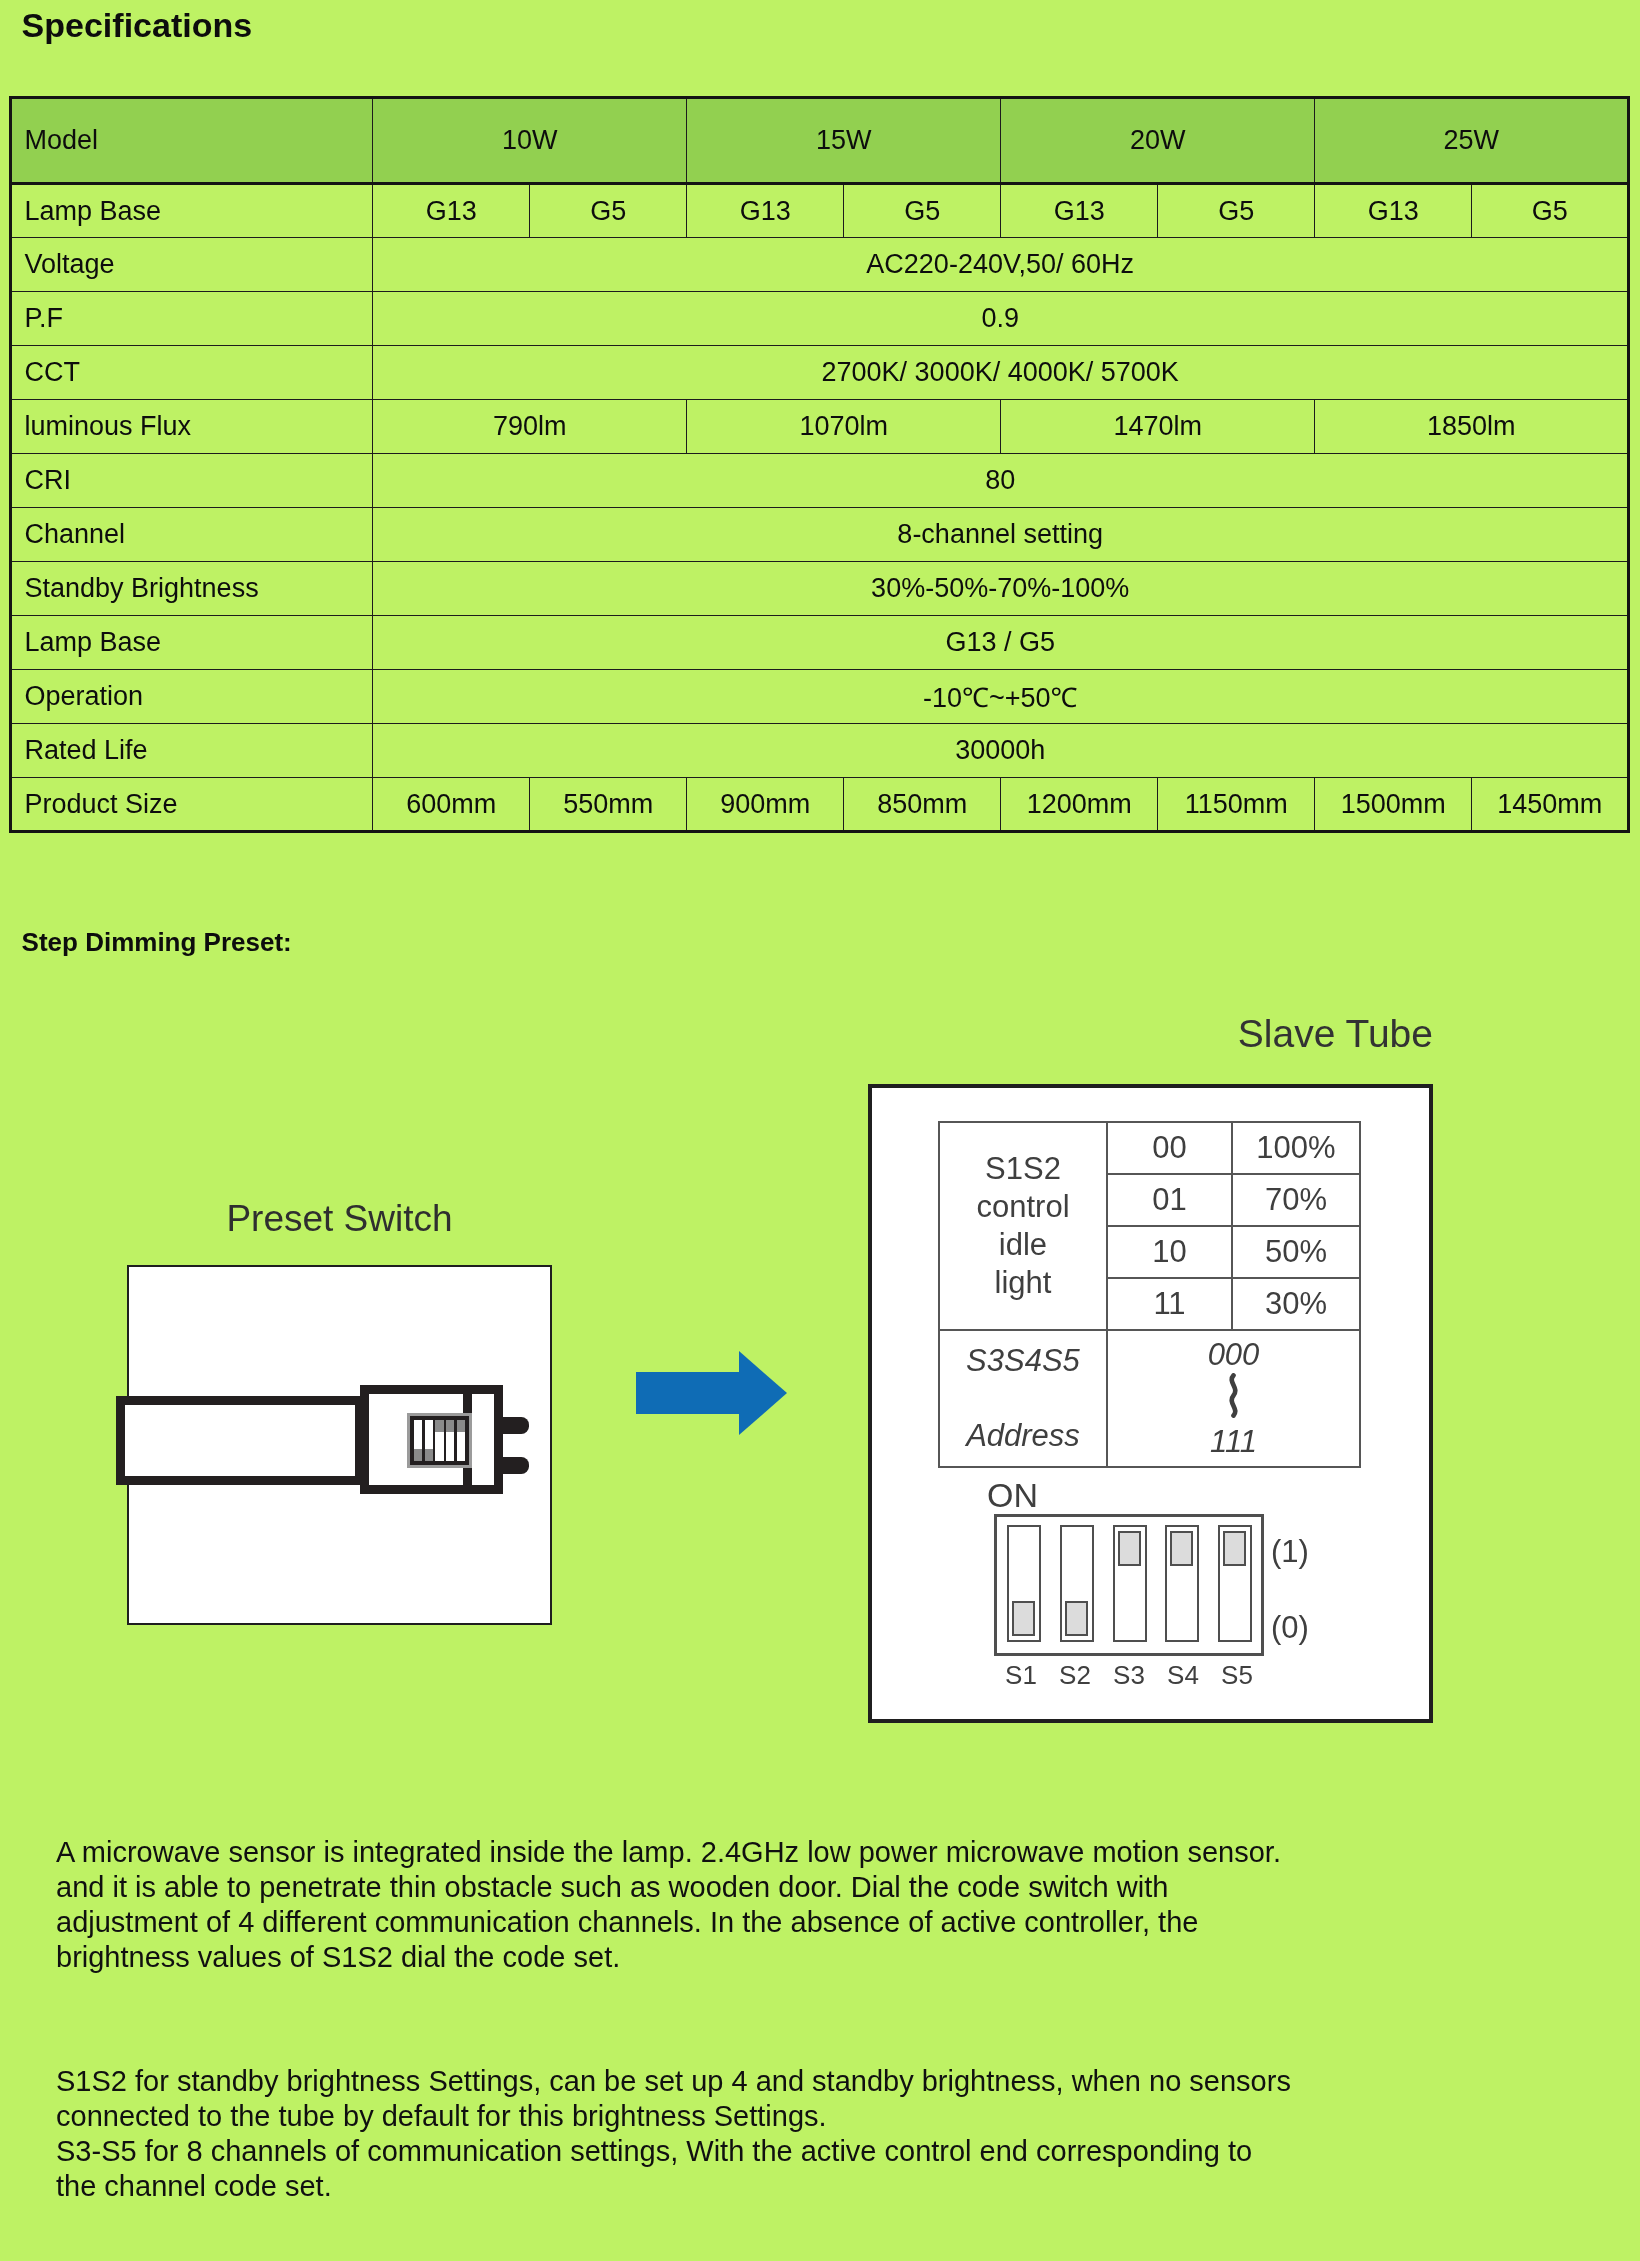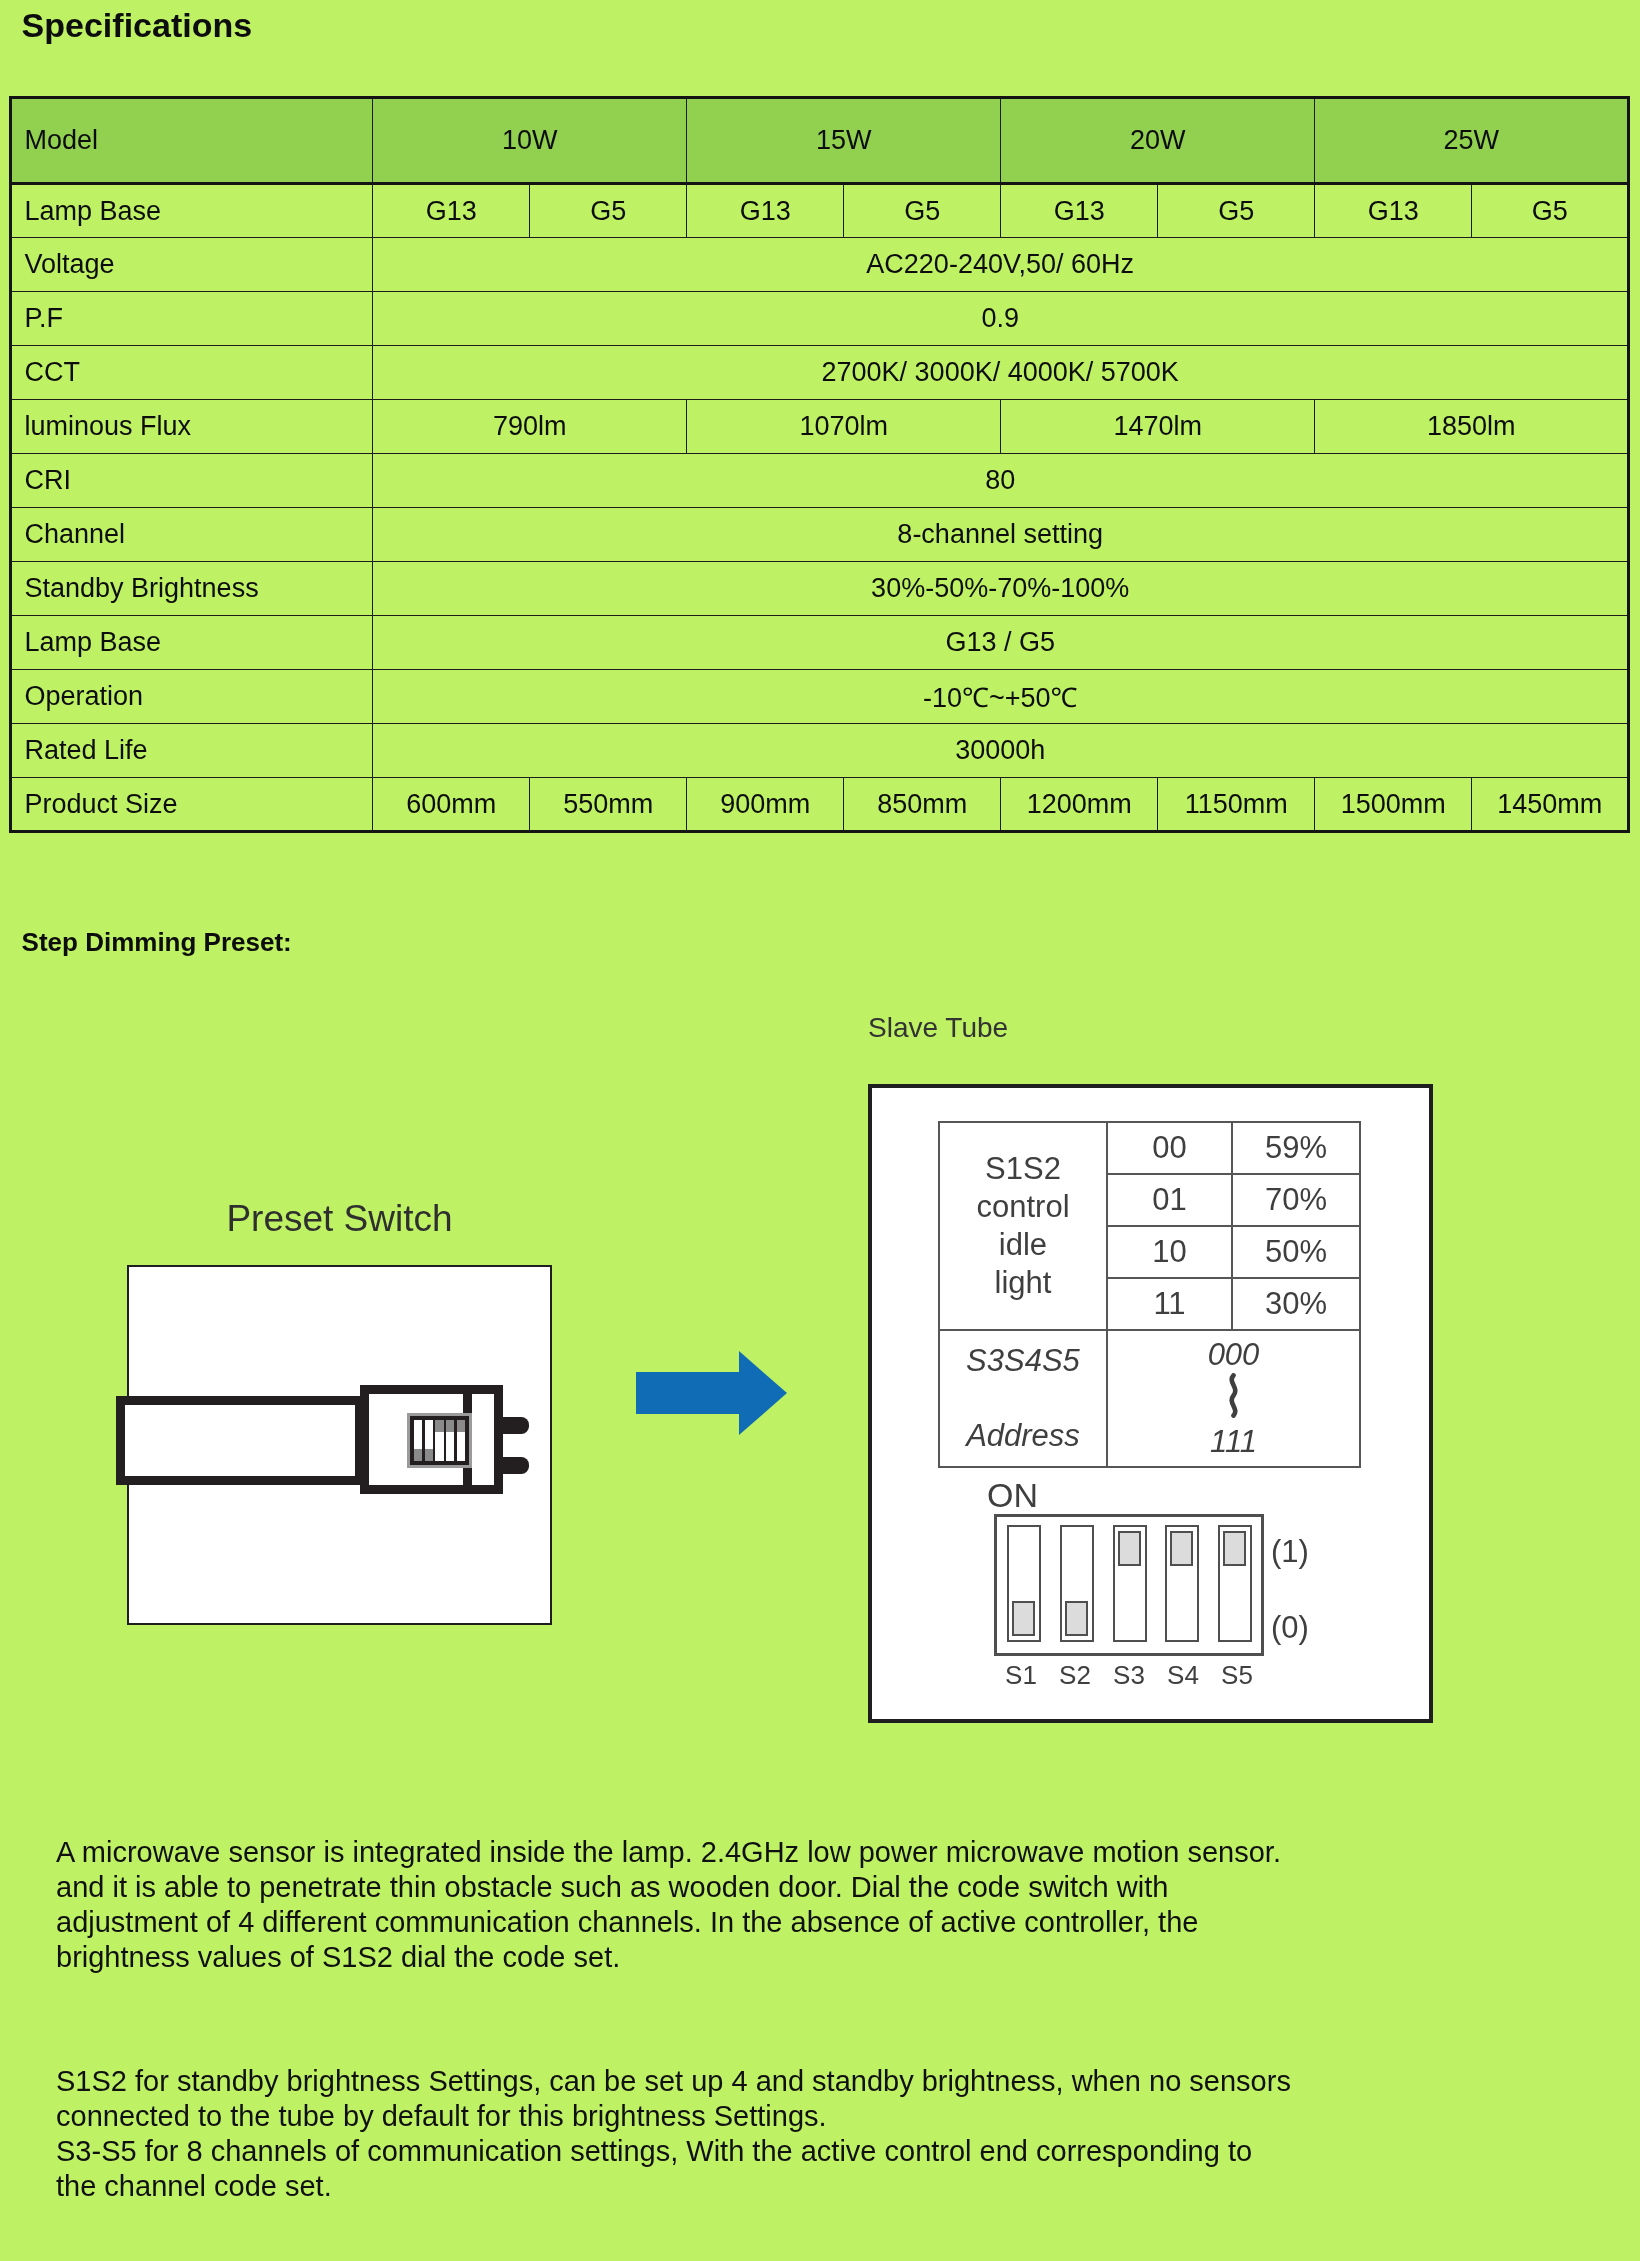--- a/index.html
+++ b/index.html
@@ -47,22 +47,22 @@
   .pin-top{left:501px;top:1417px;} .pin-bot{left:501px;top:1457px;}
 
   
   .arrow{position:absolute;left:636px;top:1351px;width:152px;height:83px;}
   .arrow-shaft{position:absolute;left:0;top:21px;width:103px;height:42px;background:var(--blue);}
   .arrow-head{position:absolute;left:103px;top:0;width:0;height:0;
     border-top:42px solid transparent;border-bottom:42px solid transparent;
     border-left:48px solid var(--blue);}
 
   
-  .slave-label{position:absolute;left:868px;top:1012px;width:565px;text-align:left;
-    font-size:28px;color:#333;}
+  .slave-label{position:absolute;left:868px;top:1012px;width:565px;text-align:right;
+    font-size:39px;color:#333;}
   .slave-box{position:absolute;left:868px;top:1084px;width:565px;height:639px;
     border:4.6px solid #1f1f1f;box-sizing:border-box;background:#fff;}
   table.s1s2{position:absolute;left:938px;top:1121px;width:421px;
     border-collapse:collapse;table-layout:fixed;font-size:31px;color:#3f3f3f;
     border:2.3px solid #565656;}
   table.s1s2 td{border:2.3px solid #565656;text-align:center;vertical-align:middle;padding:0;}
   table.s1s2 tr{height:52px;}
   table.s1s2 tr.addr{height:137px;font-style:italic;}
   table.s1s2 td.lbl{line-height:1.22;}
   .addr-stack{display:flex;flex-direction:column;align-items:center;line-height:1.05;}
@@ -220,21 +220,21 @@
   <table class="s1s2">
     <colgroup>
         <col style="width: 168px;">
         <col style="width: 125px;">
         <col style="width: 128px;">
       </colgroup>
     <tbody>
         <tr>
           <td class="lbl" rowspan="4">S1S2<br>control<br>idle<br>light</td>
           <td>00</td>
-          <td>59%</td>
+          <td>100%</td>
         </tr>
         <tr>
           <td>01</td>
           <td>70%</td>
         </tr>
         <tr>
           <td>10</td>
           <td>50%</td>
         </tr>
         <tr>

